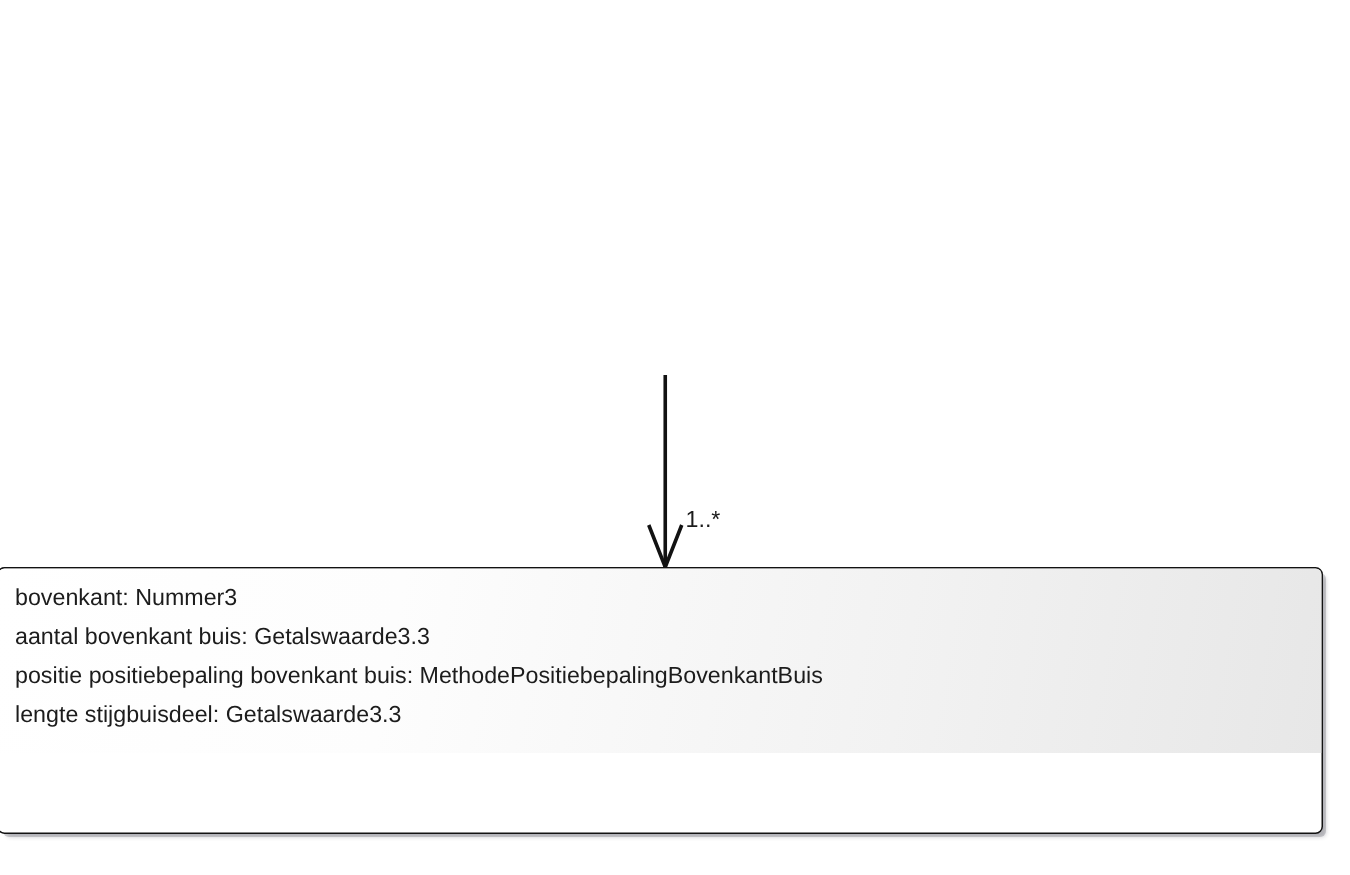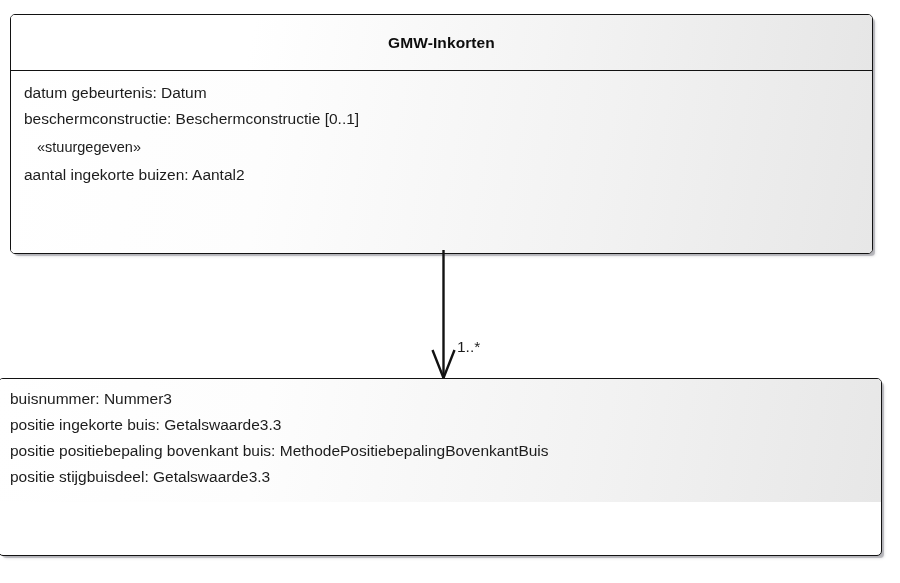--- a/index.html
+++ b/index.html
@@ -78,40 +78,29 @@
     font-size: 15.5px;
     color: #1c1c1c;
     white-space: nowrap;
   }
 </style>
 </head>
 <body>
 
 <div id="canvas">
 
-  <div class="uml-class" id="class-top" style="left:10px; top:14px; width:863px; height:240px;">
-    <div class="uml-header" style="height:56px;">
-      <span class="uml-title">GMW-Inkorten</span>
-    </div>
-    <div class="uml-body" style="height:182px;">
-      <div class="attr">datum gebeurtenis: Datum</div>
-      <div class="attr">beschermconstructie: Beschermconstructie [0..1]</div>
-      <div class="attr stereotype">«stuurgegeven»</div>
-      <div class="attr">aantal ingekorte buizen: Aantal2</div>
-    </div>
-  </div>
 
   <svg class="connector" style="left:410px; top:250px; width:80px; height:132px;" viewBox="0 0 80 132" xmlns="http://www.w3.org/2000/svg">
     <line x1="33.5" y1="0" x2="33.5" y2="128" stroke="#121212" stroke-width="2.4"></line>
     <path d="M 22.5 100 L 33.5 128 L 44.5 100" fill="none" stroke="#121212" stroke-width="2.4" stroke-linecap="butt" stroke-linejoin="miter"></path>
   </svg>
   <span class="conn-label" style="left:457px; top:338px;">1..*</span>
 
   <div class="uml-class" id="class-bottom" style="left:-2px; top:378px; width:884px; height:178px; border-radius:5px;">
     <div class="uml-body" style="height:123px; padding-top:7px;">
-      <div class="attr flush">buisnummer: Nummer3</div>
-      <div class="attr flush">positie ingekorte buis: Getalswaarde3.3</div>
+      <div class="attr flush">bovenkant: Nummer3</div>
+      <div class="attr flush">aantal bovenkant buis: Getalswaarde3.3</div>
       <div class="attr flush">positie positiebepaling bovenkant buis: MethodePositiebepalingBovenkantBuis</div>
-      <div class="attr flush">positie stijgbuisdeel: Getalswaarde3.3</div>
+      <div class="attr flush">lengte stijgbuisdeel: Getalswaarde3.3</div>
     </div>
   </div>
 
 </div>
 
 </body></html>

